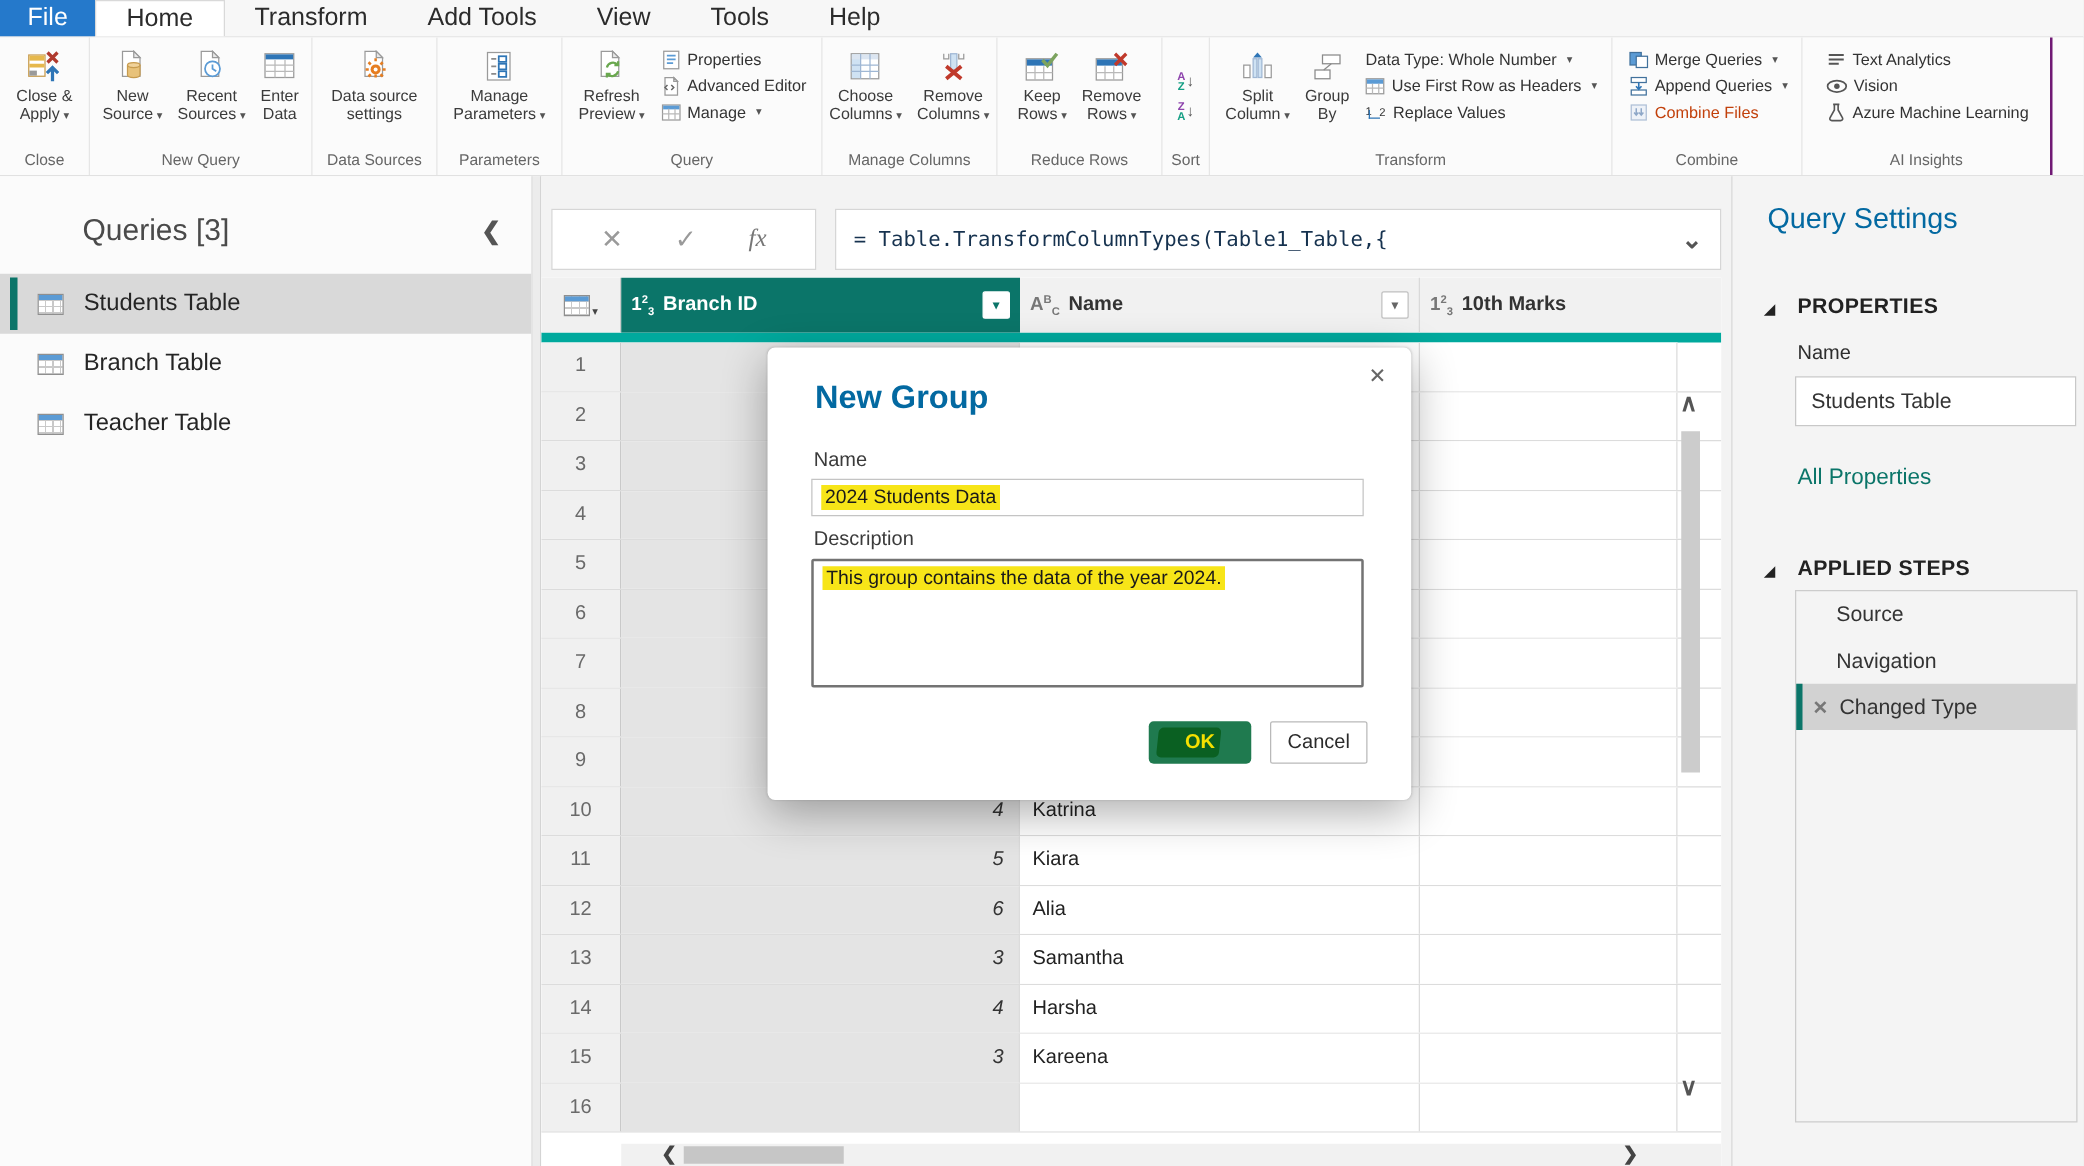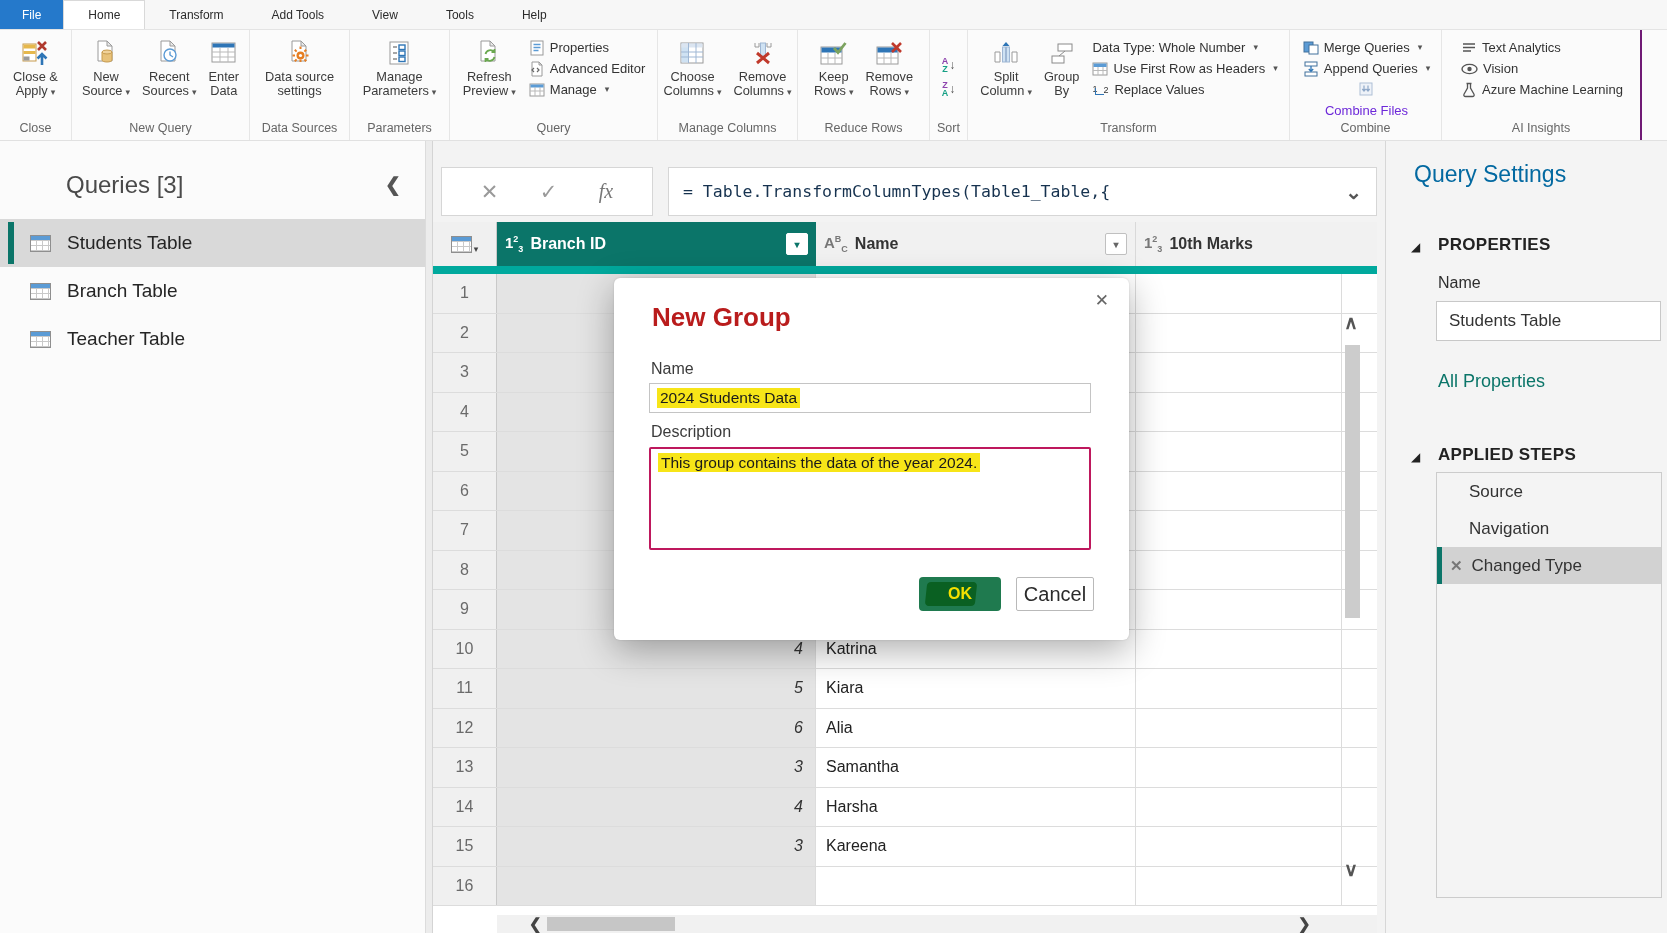--- a/index.html
+++ b/index.html
@@ -1,39 +1,39 @@
 <!DOCTYPE html>
 <html><head>
 <meta charset="utf-8">
 <style>
   *{box-sizing:border-box;margin:0;padding:0;}
   html,body{background:#d8d8d8;}
   .app{position:relative;width:1667px;height:933px;background:#fff;overflow:hidden;
        font-family:"Liberation Sans",sans-serif;color:#252525;}
   
   .menubar{position:absolute;left:0;top:0;width:100%;height:30px;background:#f7f7f7;
-           display:flex;align-items:stretch;border-bottom:1px solid #e4e4e4;font-size:12px;}
+           display:flex;align-items:stretch;border-bottom:1px solid #e4e4e4;font-size:20px;}
   .tab{display:flex;align-items:center;padding:0 24px;color:#2b2b2b;cursor:pointer;}
   .tab-file{background:#2579cb;color:#fff;padding:0 22px;}
   .tab-active{background:#fff;border:1px solid #d9d9d9;border-bottom:none;}
   
   .ribbon{position:absolute;left:0;top:30px;width:100%;height:111px;background:#fbfbfb;
           border-bottom:1px solid #e1e1e1;display:flex;}
   .rgroup{display:flex;flex-direction:column;border-right:1px solid #e6e6e6;flex:0 0 auto;}
   .rbody{flex:1;display:flex;align-items:flex-start;justify-content:center;padding:3px 4px 0 4px;gap:2px;}
   .gcap{height:19px;font-size:12.5px;color:#666;text-align:center;white-space:nowrap;padding:0 6px;}
   .bigbtn{display:flex;flex-direction:column;align-items:center;background:none;border:none;
           font-family:inherit;font-size:12.8px;color:#3b3b3b;line-height:14px;padding:3px 5px;cursor:pointer;}
   .bigbtn .ric{height:34px;display:flex;align-items:center;}
   .bl{white-space:nowrap;}
   .dd::after{content:"▾";font-size:9px;color:#555;margin-left:3px;}
   .sstack{display:flex;flex-direction:column;gap:4px;padding:6px 4px 0 6px;}
   .sbtn{display:flex;align-items:center;gap:5px;background:none;border:none;font-family:inherit;
         font-size:13px;color:#333;cursor:pointer;white-space:nowrap;line-height:17px;}
-  .sbtn.disabled{color:#6d28d9;flex-direction:column;}
+  .sbtn.disabled{color:#c2410c;}
   .sortbtn{display:flex;align-items:center;background:none;border:none;cursor:pointer;padding:1px;}
   .slet{font-size:9px;font-weight:bold;line-height:8px;display:block;}
   .sarr{font-size:12px;color:#555;margin-left:1px;}
   .pA{color:#8e44ad;}.pZ{color:#16a085;}
   .rv12{position:relative;width:17px;height:16px;font-size:9px;color:#333;}
   .rv12 .r1{position:absolute;left:0;top:-1px;}
   .rv12 .r2{position:absolute;right:1px;bottom:-1px;}
   .rv12::after{content:"";position:absolute;left:3px;top:6px;width:8px;height:6px;
                border-left:1.5px solid #2e75b6;border-bottom:1.5px solid #2e75b6;}
   
@@ -104,35 +104,35 @@
   .slink{position:absolute;left:52px;top:230px;font-size:18px;color:#0b7569;cursor:pointer;}
   .stepsbox{position:absolute;left:50px;top:331px;right:5px;height:426px;border:1px solid #ccc;}
   .step{height:37px;display:flex;align-items:center;gap:9px;padding-left:32px;font-size:17px;color:#333;cursor:pointer;position:relative;}
   .step.sel{background:#d2d2d2;padding-left:13px;}
   .step.sel::before{content:"";position:absolute;left:0;top:0;bottom:0;width:5px;background:#0b7569;}
   .stepx{font-size:15px;color:#777;font-weight:bold;}
   
   .dialog{position:absolute;left:614px;top:278px;width:515px;height:362px;background:#fff;border-radius:6px;
           box-shadow:0 10px 36px rgba(0,0,0,.32),0 0 2px rgba(0,0,0,.15);z-index:20;}
   .dclose{position:absolute;right:20px;top:12px;font-size:17px;color:#666;cursor:pointer;}
-  .dtitle{position:absolute;left:38px;top:24px;font-size:26px;font-weight:600;color:#b91c1c;}
+  .dtitle{position:absolute;left:38px;top:24px;font-size:26px;font-weight:600;color:#0369a1;}
   .dlabel{font-size:16px;color:#3b3b3b;}
   .dlab1{position:absolute;left:37px;top:82px;}
   .dinput{position:absolute;left:35px;top:105px;width:442px;height:30px;border:1px solid #c4c4c4;
           display:flex;align-items:center;padding:0 7px;cursor:text;}
   .dlab2{position:absolute;left:37px;top:145px;}
-  .dtextarea{position:absolute;left:35px;top:169px;width:442px;height:103px;border:2px solid #be185d;
+  .dtextarea{position:absolute;left:35px;top:169px;width:442px;height:103px;border:2px solid #737373;
              border-radius:2px;padding:5px 7px;cursor:text;}
   .hl{background:#f7e518;color:#1a1a1a;font-size:15.5px;padding:1px 3px;}
   .okbtn{position:absolute;left:305px;top:299px;width:82px;height:34px;background:#1f7a4f;border:none;
          border-radius:4px;cursor:pointer;font-family:inherit;}
   .okblob{position:absolute;left:7px;top:5px;width:50px;height:24px;background:#0a6022;border-radius:4px;transform:skew(-6deg);}
   .oktext{position:relative;color:#f5e000;font-weight:bold;font-size:16px;}
   .cancelbtn{position:absolute;left:402px;top:299px;width:78px;height:34px;background:#fff;border:1px solid #b9b9b9;
-             border-radius:2px;font-family:inherit;font-size:20px;color:#2b2b2b;cursor:pointer;}
+             border-radius:2px;font-family:inherit;font-size:16px;color:#2b2b2b;cursor:pointer;}
   svg{display:block;}
 </style>
 </head>
 <body>
 
 <div class="app">
 
   <div class="menubar">
     <div class="tab tab-file">File</div>
     <div class="tab tab-active">Home</div>

